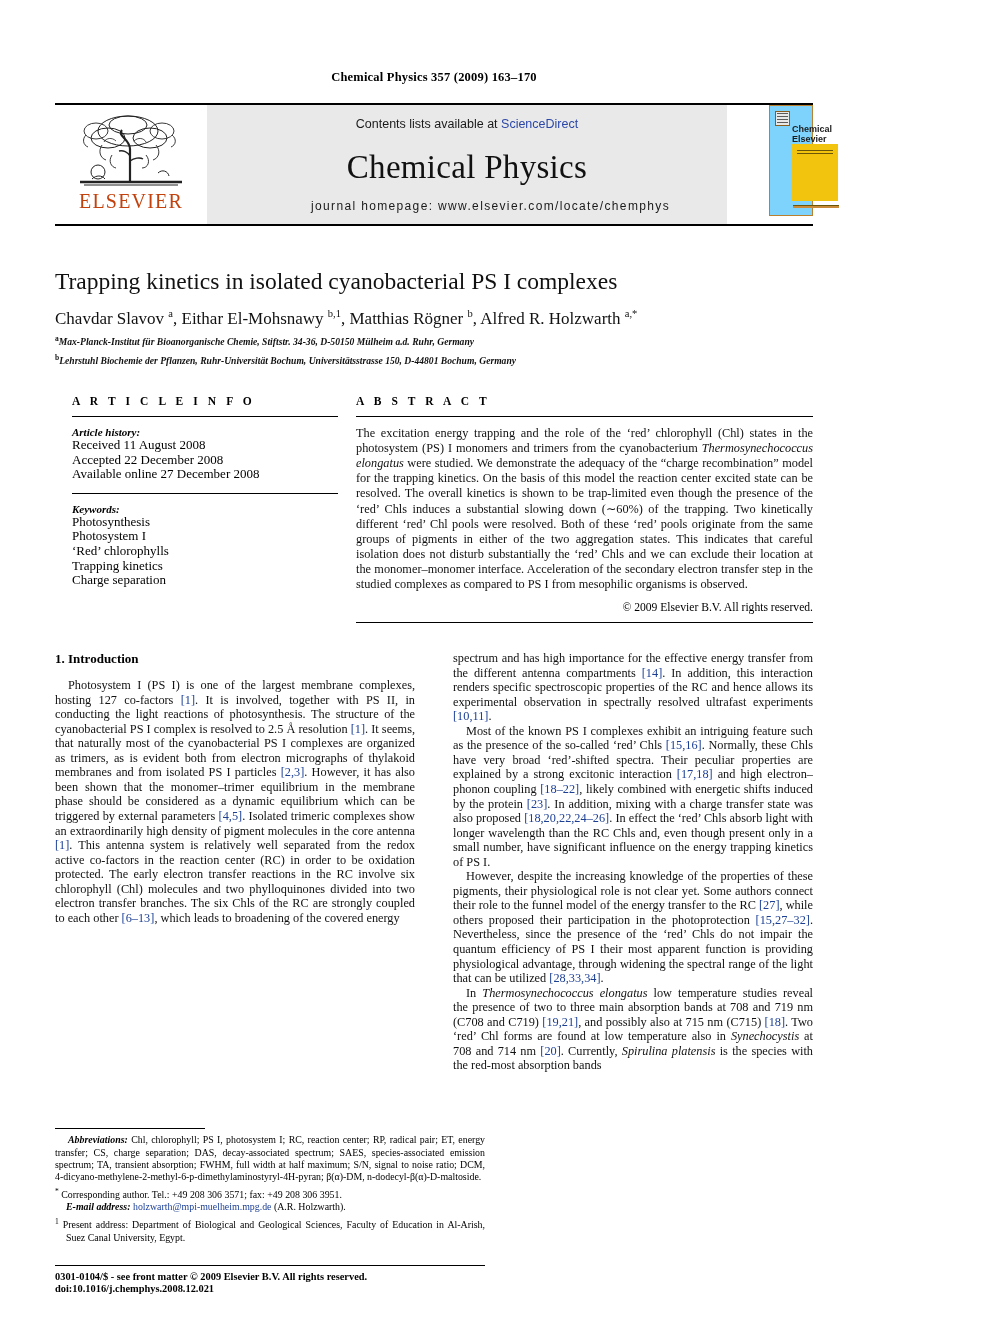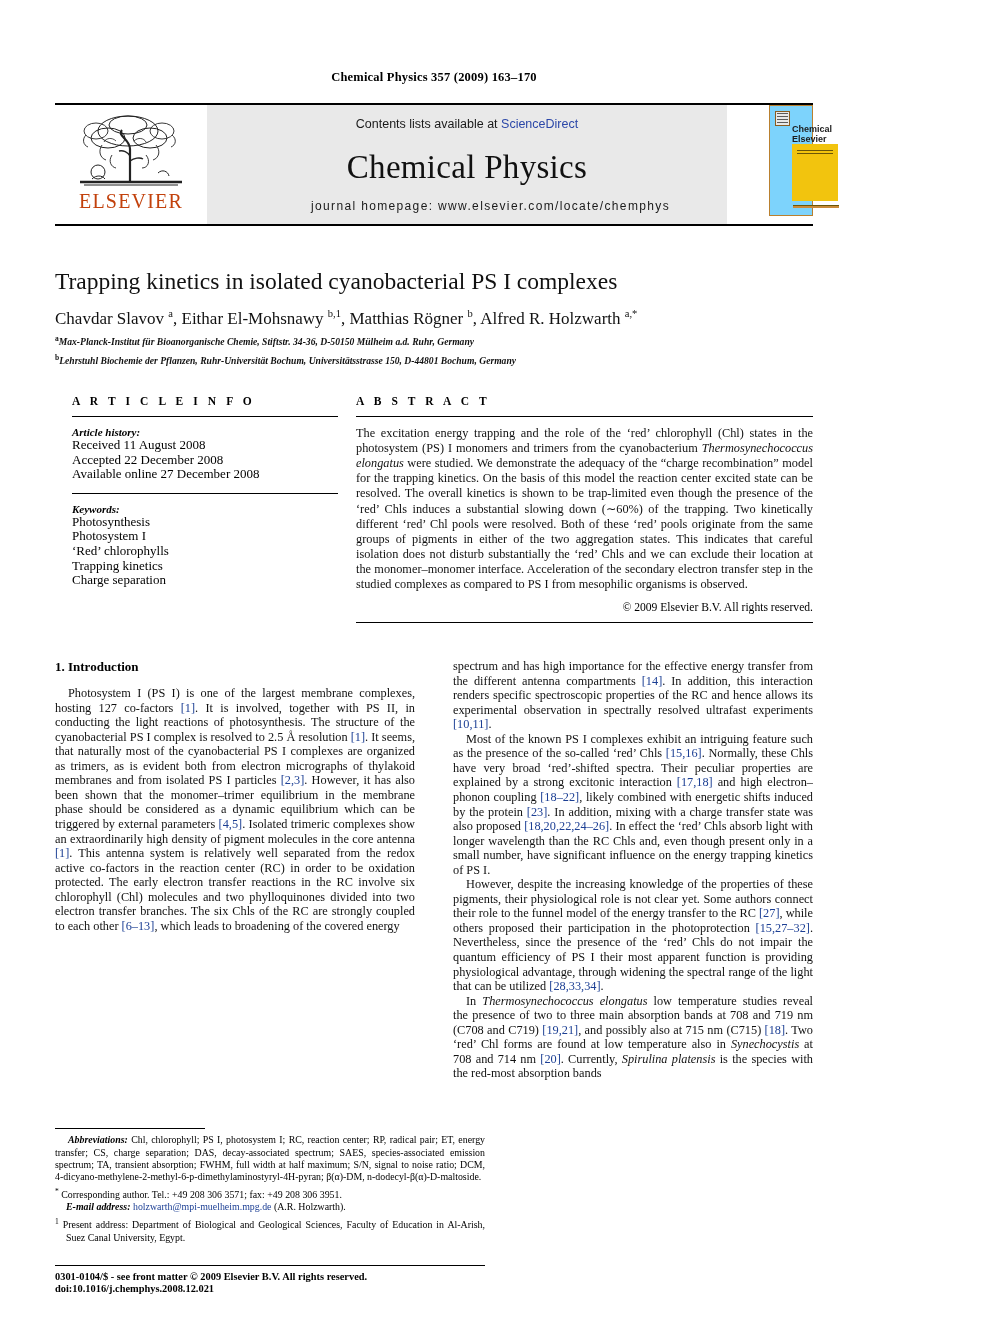--- a/index.html
+++ b/index.html
@@ -249,21 +249,21 @@
     text-align: right;
     margin-top: 9px;
   }
   .hr-abstract-bottom {
     border-top: 1.4px solid #000;
     margin-top: 8px;
   }
 
   
   .body-cols {
-    margin-top: 36px;
+    margin-top: 28px;
     display: flex;
     gap: 38px;
   }
   .bcol {
     flex: 1 1 0;
     width: 0;
   }
   .h2 {
     font-family: "Liberation Serif", serif;
     font-weight: bold;

